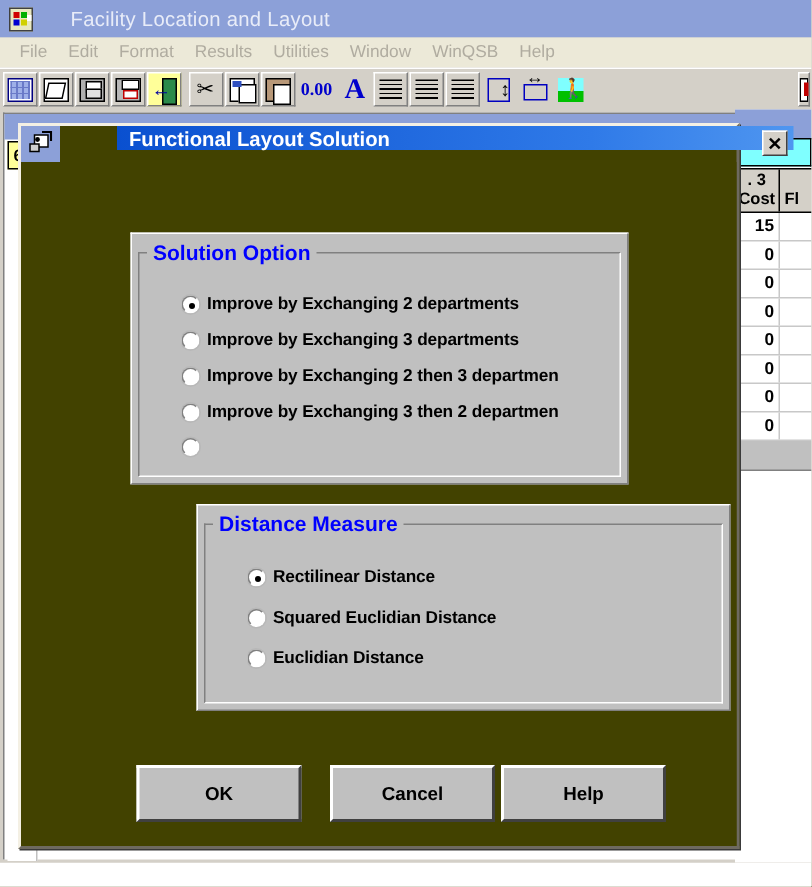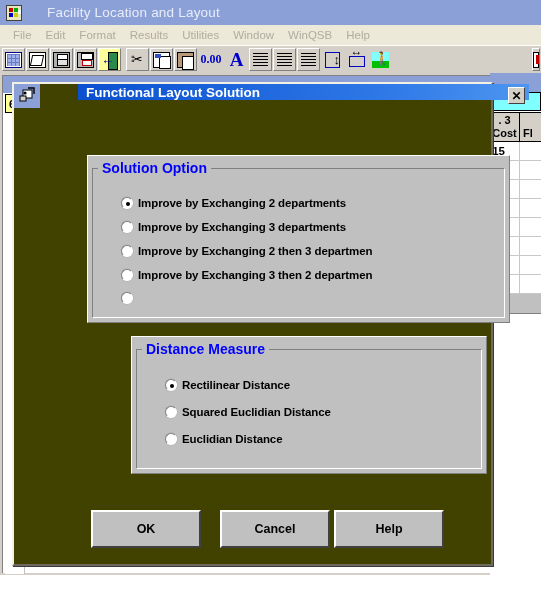--- a/index.html
+++ b/index.html
@@ -210,21 +210,21 @@
     height: 19px;
     display: flex;
     border-bottom: 1px solid #c8c8c8;
   }
   .sr-cell-val {
     width: 30px;
     border-right: 1px solid #c8c8c8;
     font-size: 11.5px; font-weight: bold;
     color: #000000;
     display: flex; align-items: center; justify-content: flex-end;
-    padding-right: 14px;
+    padding-right: 3px;
   }
   .sr-cell-blank { flex: 1; }
   .sr-foot {
     position: absolute; left: 0; top: 221px;
     width: 51px; height: 20px;
     background: #c0c0c0;
     border-bottom: 1px solid #808080;
   }
 
   
@@ -310,21 +310,21 @@
     position: absolute;
     left: 10px; top: 4px;
     background: #c0c0c0;
     padding: 0 4px;
     color: #0000ff;
     font-size: 14px;
     font-weight: bold;
     z-index: 2;
     white-space: nowrap;
   }
-  #grp-solution { left: 73px; top: 47px; width: 423px; height: 168px; }
+  #grp-solution { left: 73px; top: 47px; width: 332px; height: 168px; }
   #grp-distance { left: 73px; top: 228px; width: 356px; height: 138px; margin-left: 44px; }
 
   .radio-row {
     position: absolute;
     display: flex;
     align-items: center;
     height: 16px;
     z-index: 3;
     white-space: nowrap;
     overflow: hidden;

